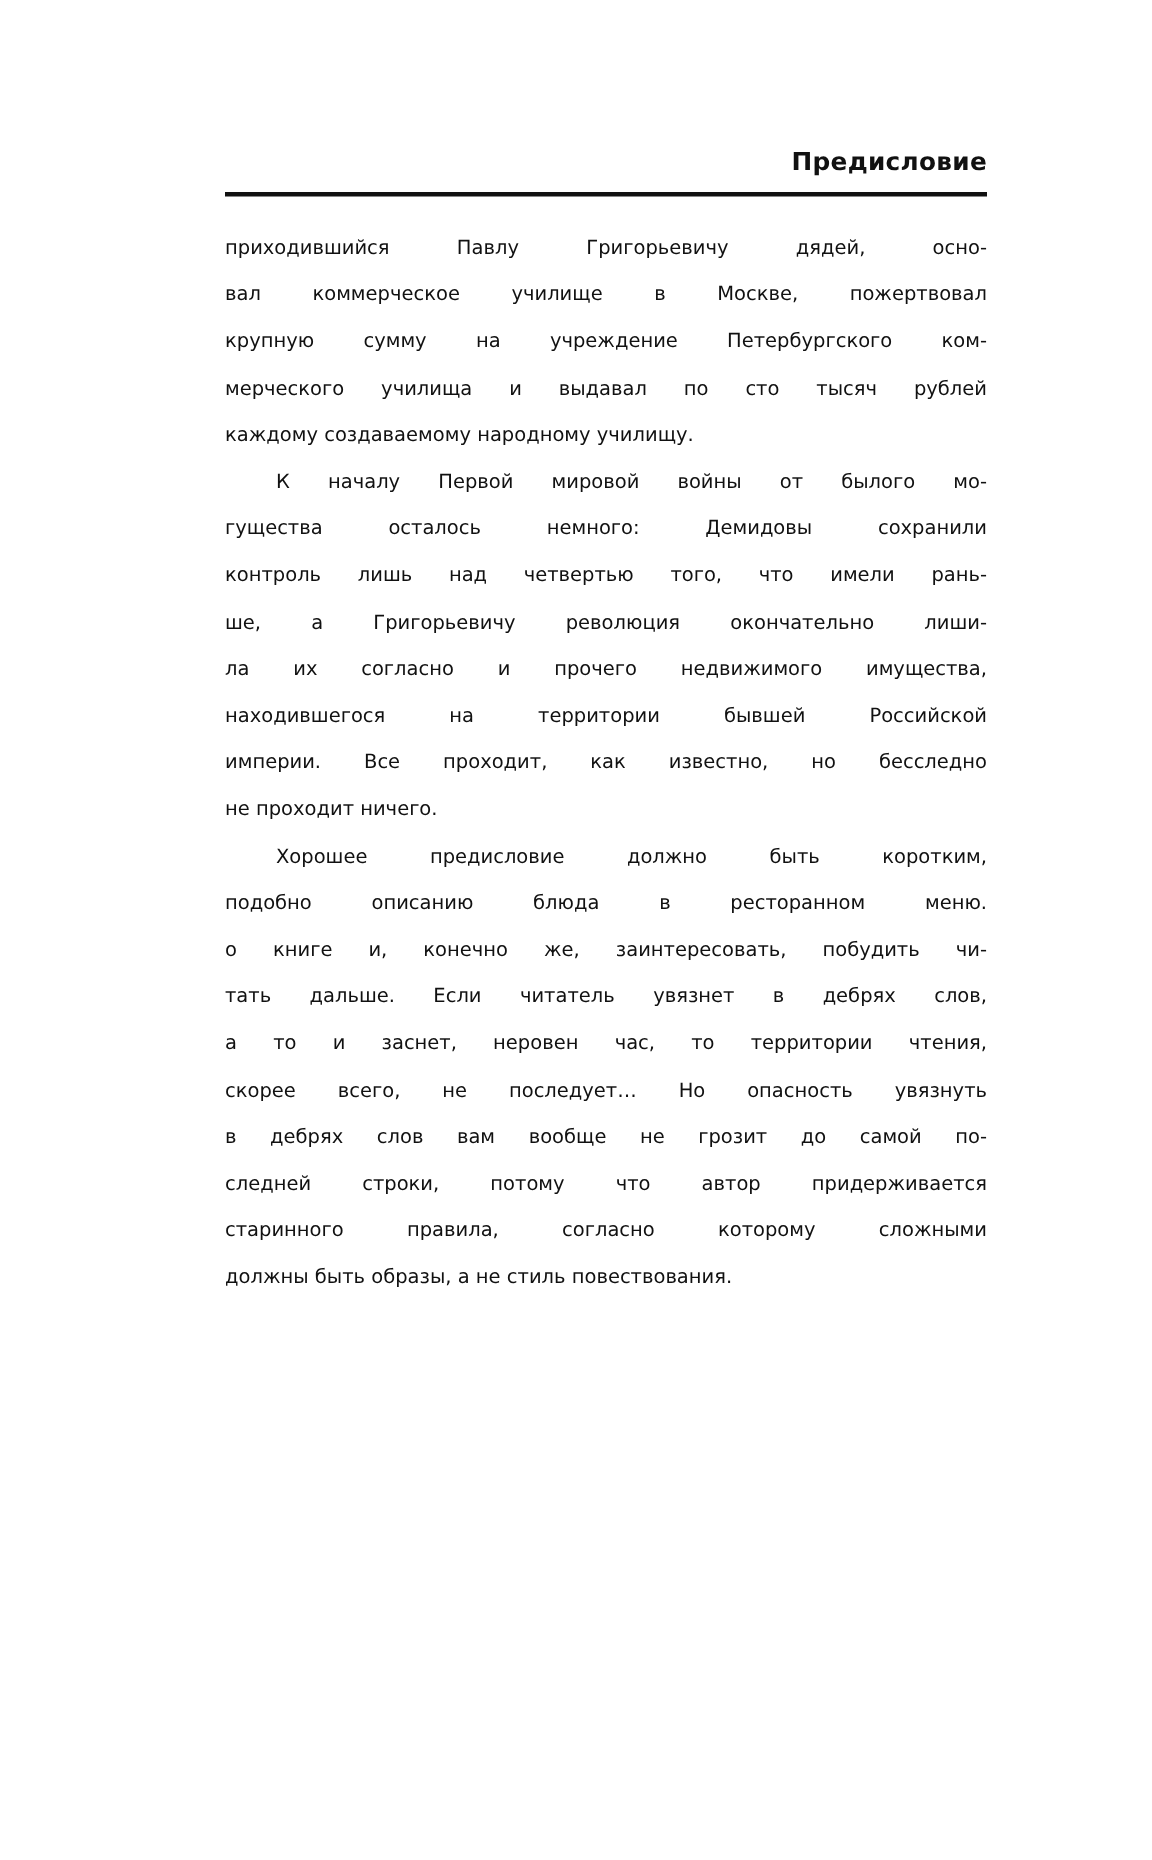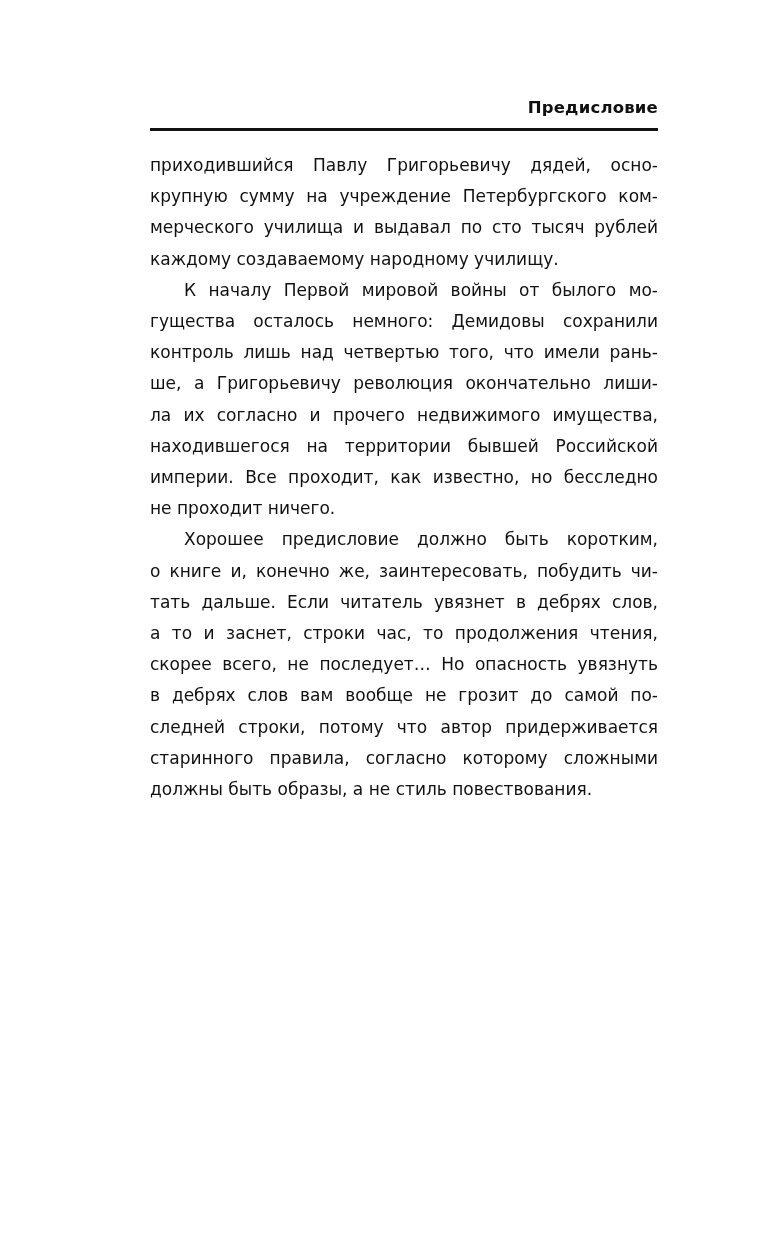--- a/index.html
+++ b/index.html
@@ -44,21 +44,21 @@
     width: 508px;
     height: 3px;
     background: #111111;
   }
 
   .body-text {
     position: absolute;
     left: 150px;
     top: 150px;
     width: 508px;
-    font-size: 17px;
+    font-size: 13px;
     line-height: 31.2px;
     color: #111111;
   }
 
   .para {
     margin: 0;
     text-align: justify;
     text-justify: inter-word;
   }
 
@@ -88,39 +88,41 @@
 
 <div class="page">
 
   <div class="running-head">Предисловие</div>
 
   <div class="head-rule"></div>
 
   <div class="body-text">
       <p class="para">
         <span class="line justified">приходившийся Павлу Григорьевичу дядей, осно-</span>
+        <span class="line justified">вал коммерческое училище в Москве, пожертвовал</span>
         <span class="line justified">крупную сумму на учреждение Петербургского ком-</span>
         <span class="line justified">мерческого училища и выдавал по сто тысяч рублей</span>
         <span class="line">каждому создаваемому народному училищу.</span>
       </p>
       <p class="para">
         <span class="line justified"><span class="indent"></span><span>К началу Первой мировой войны от былого мо-</span></span>
         <span class="line justified">гущества осталось немного: Демидовы сохранили</span>
         <span class="line justified">контроль лишь над четвертью того, что имели рань-</span>
         <span class="line justified">ше, а Григорьевичу революция окончательно лиши-</span>
         <span class="line justified">ла их согласно и прочего недвижимого имущества,</span>
         <span class="line justified">находившегося на территории бывшей Российской</span>
         <span class="line justified">империи. Все проходит, как известно, но бесследно</span>
         <span class="line">не проходит ничего.</span>
       </p>
       <p class="para">
         <span class="line justified"><span class="indent"></span><span>Хорошее предисловие должно быть коротким,</span></span>
+        <span class="line justified">подобно описанию блюда в ресторанном меню.</span>
         <span class="line justified">о книге и, конечно же, заинтересовать, побудить чи-</span>
         <span class="line justified">тать дальше. Если читатель увязнет в дебрях слов,</span>
-        <span class="line justified">а то и заснет, строки час, то продолжения чтения,</span>
+        <span class="line justified">а то и заснет, неровен час, то территории чтения,</span>
         <span class="line justified">скорее всего, не последует… Но опасность увязнуть</span>
         <span class="line justified">в дебрях слов вам вообще не грозит до самой по-</span>
         <span class="line justified">следней строки, потому что автор придерживается</span>
         <span class="line justified">старинного правила, согласно которому сложными</span>
         <span class="line">должны быть образы, а не стиль повествования.</span>
       </p>
     </div>
 
 </div>
 

